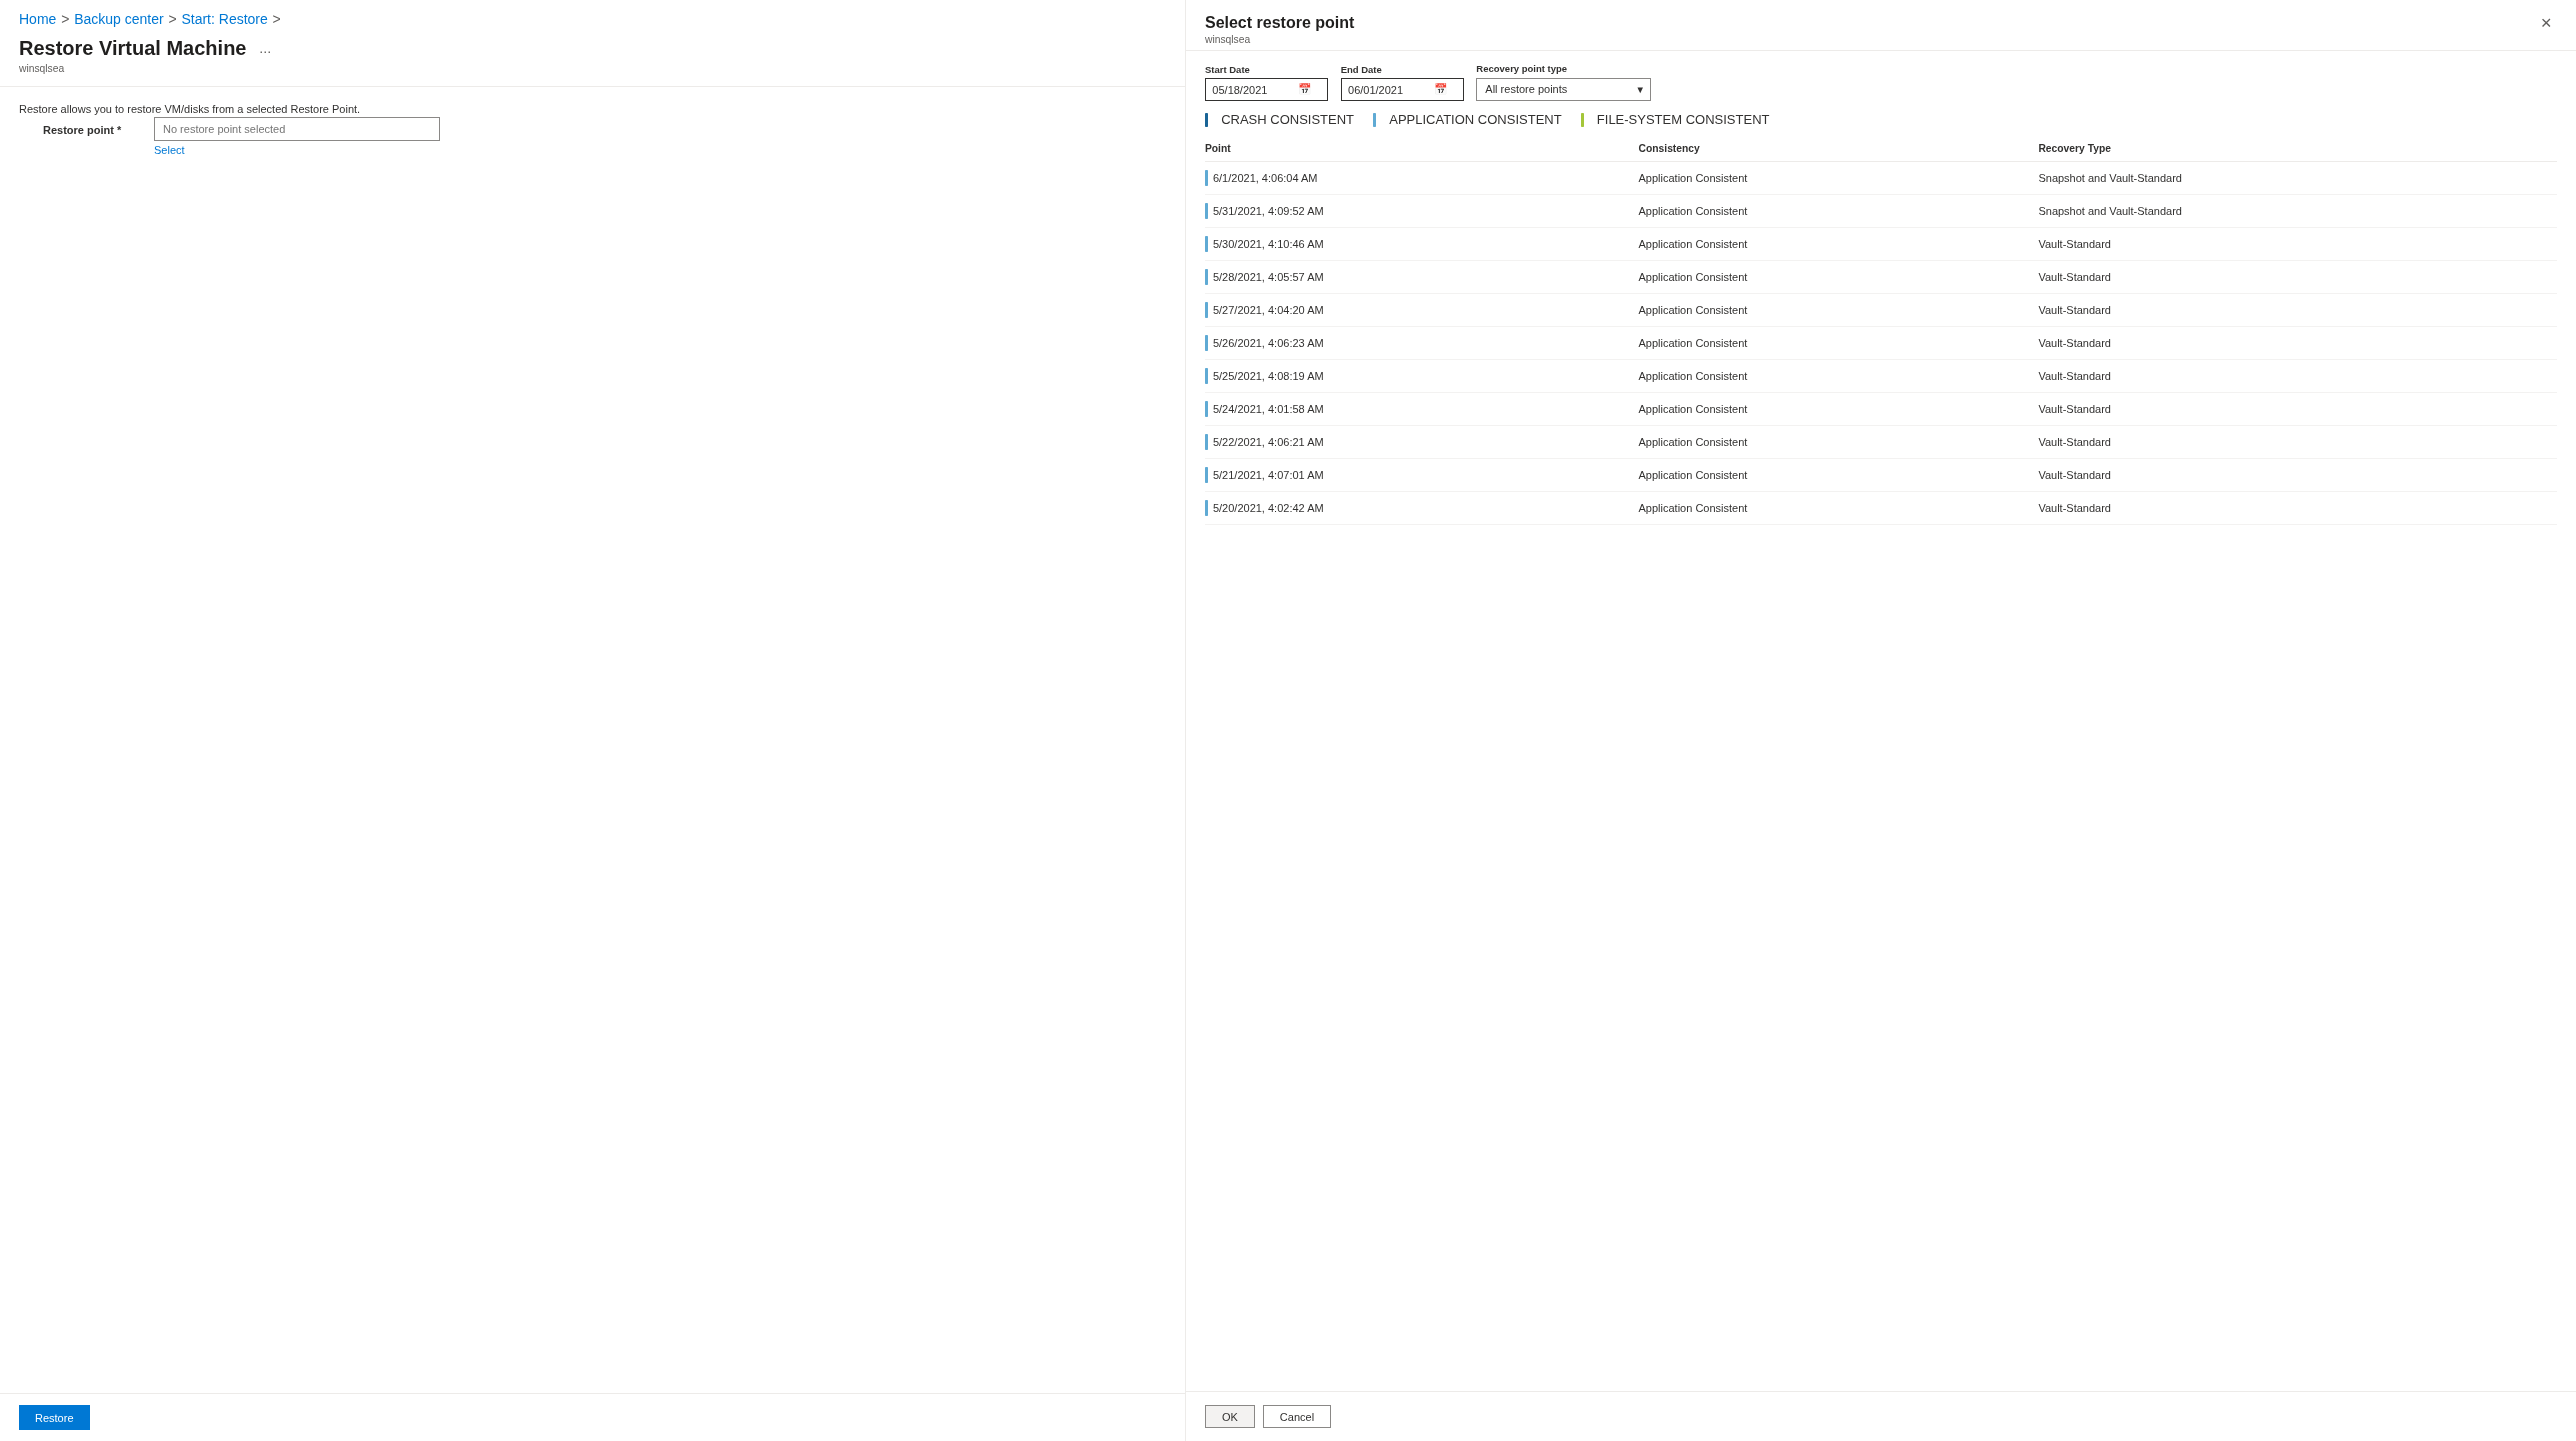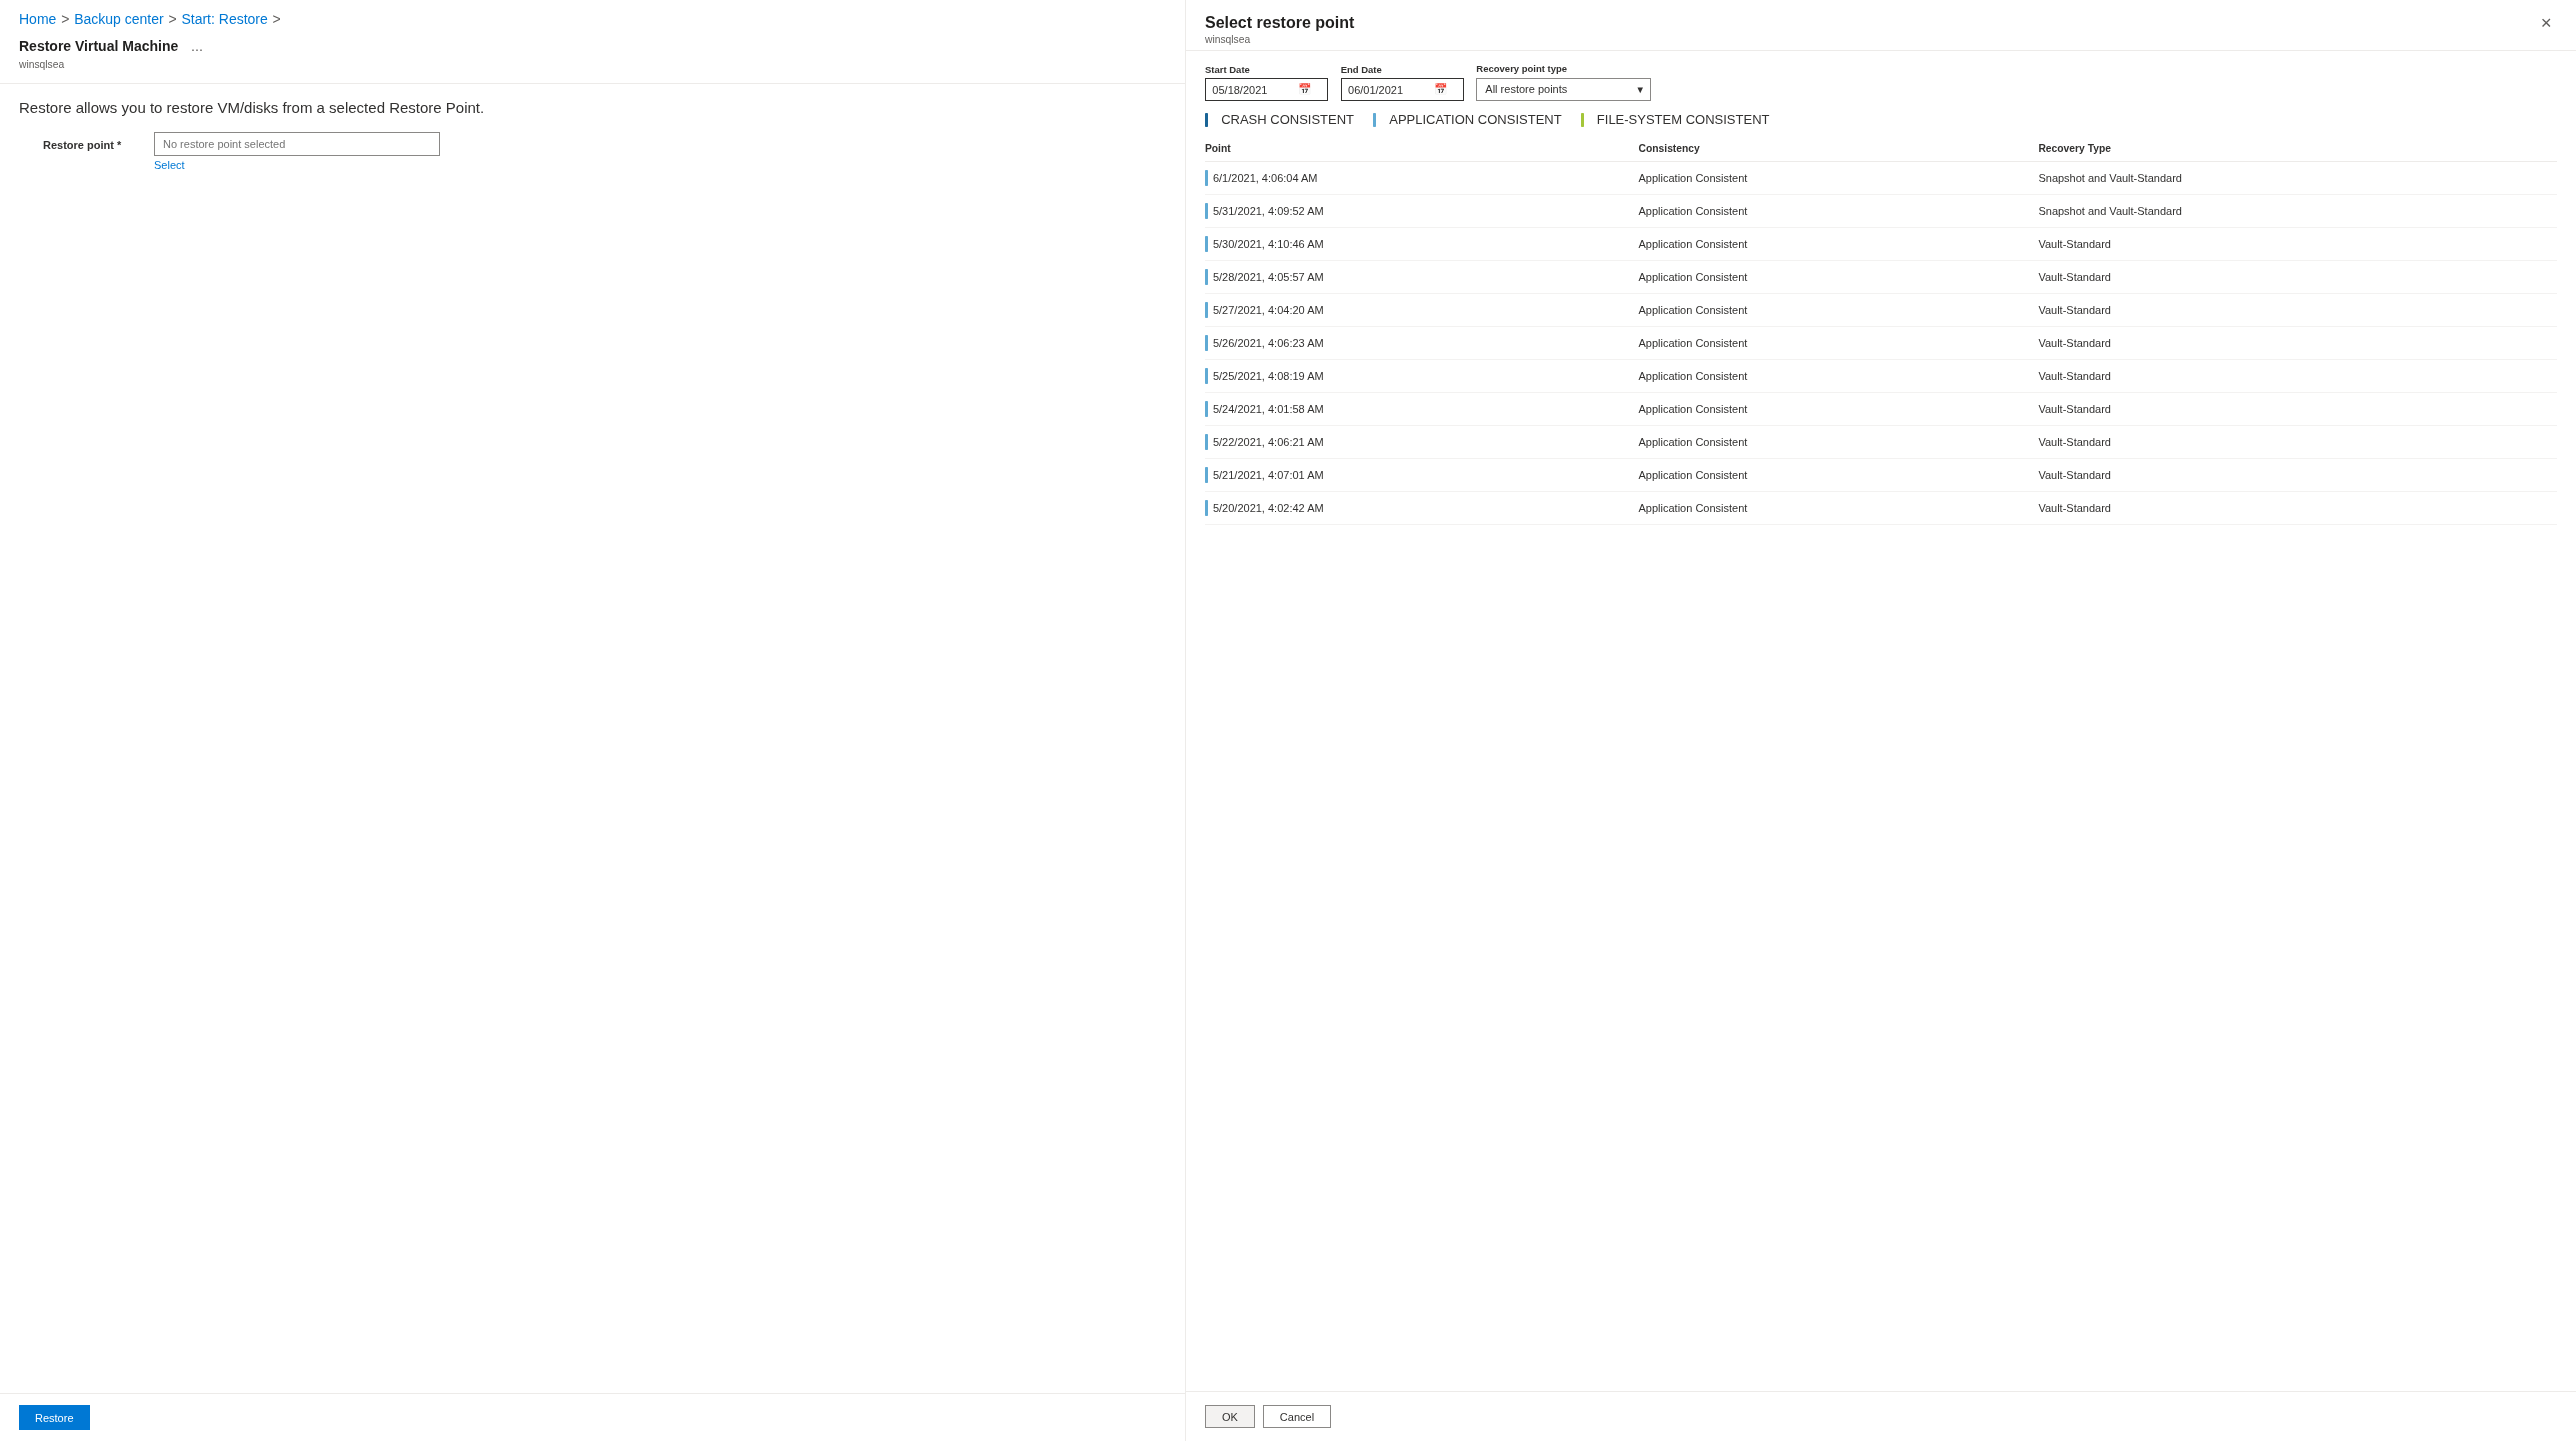--- a/index.html
+++ b/index.html
@@ -33,21 +33,21 @@
     .breadcrumb span { color: #605e5c; }
     .breadcrumb a { color: #0078d4; text-decoration: none; cursor: pointer; }
 
     .page-title-row {
       display: flex;
       align-items: center;
       padding: 3.2px 19px 1.6px;
       gap: 8px;
     }
     .page-title {
-      font-size: 14px;
+      font-size: 20px;
       font-weight: 600;
       color: #201f1e;
     }
     .ellipsis-btn {
       background: none;
       border: none;
       cursor: pointer;
       font-size: 14.3px;
       color: #605e5c;
       padding: 1.6px 4.8px;
@@ -64,22 +64,22 @@
       background: #edebe9;
       margin: 0;
     }
 
     .form-section {
       padding: 16px 19px;
     }
 
     .description-text {
       color: #323130;
-      font-size: 15px;
-      margin-bottom: 16px;
+      font-size: 11px;
+      margin-bottom: 2px;
     }
 
     .form-row {
       display: flex;
       align-items: flex-start;
       gap: 16px;
       margin-left: 24px;
     }
 
     .form-label {

